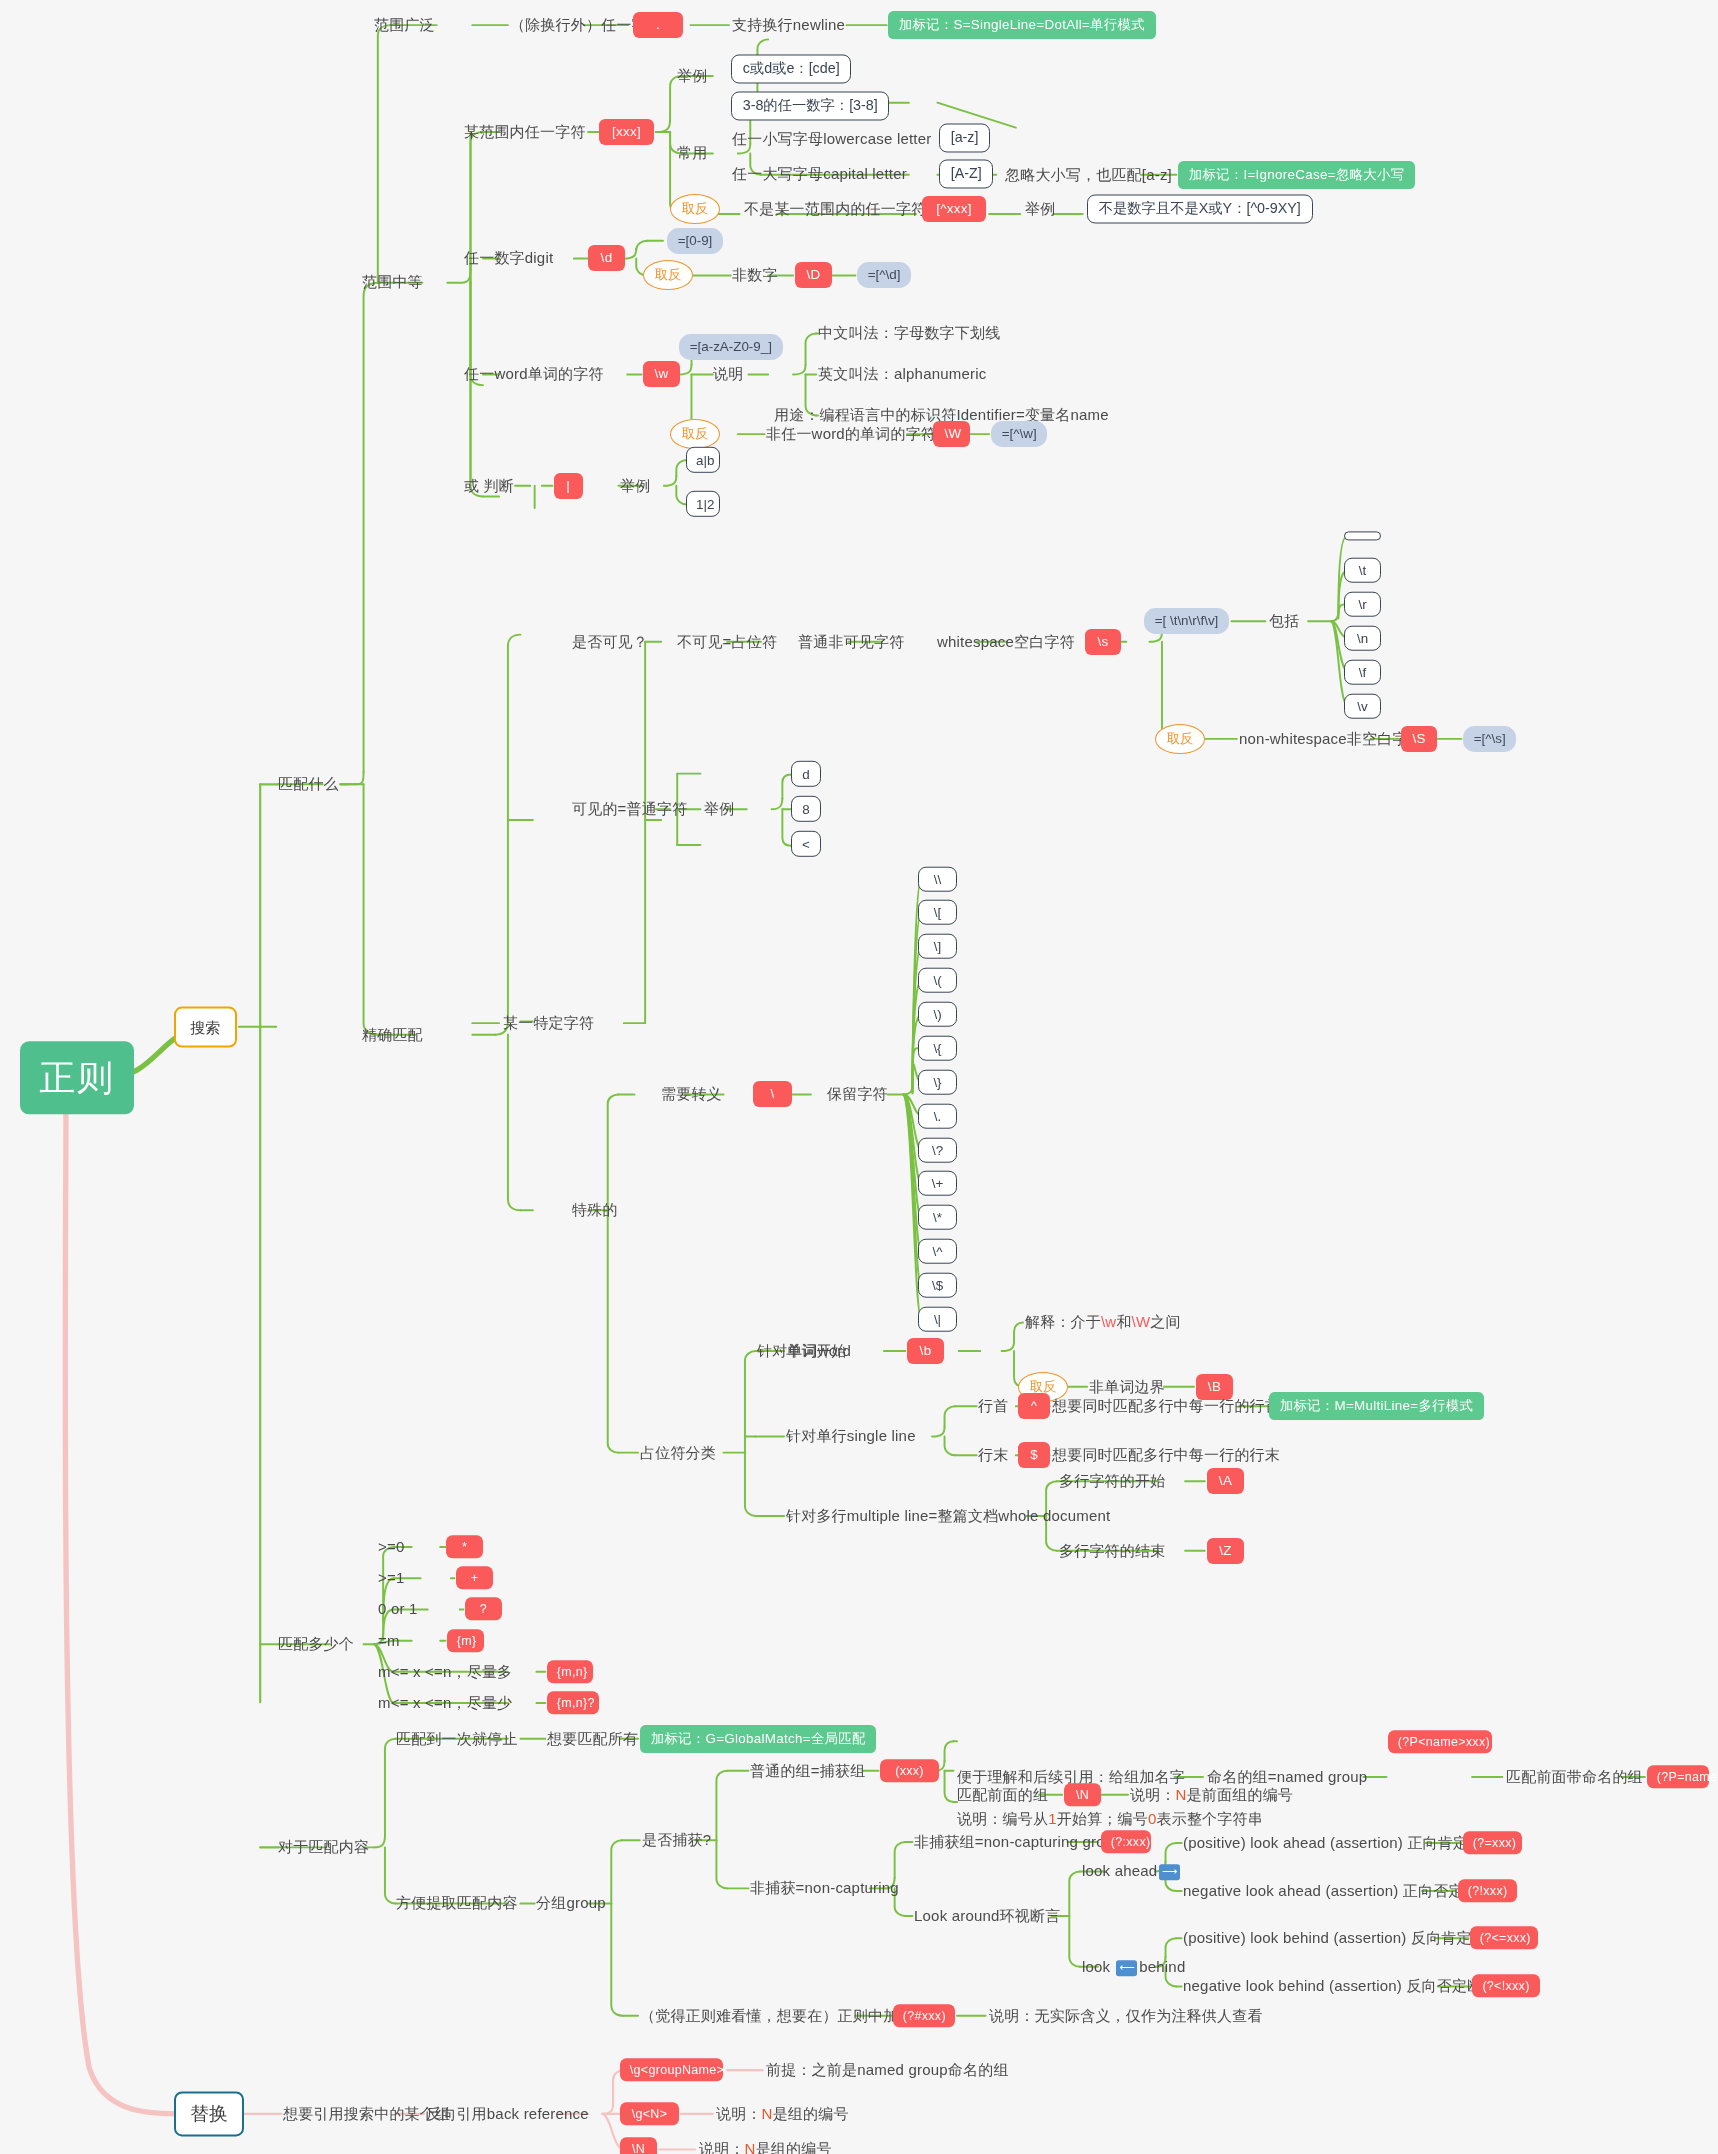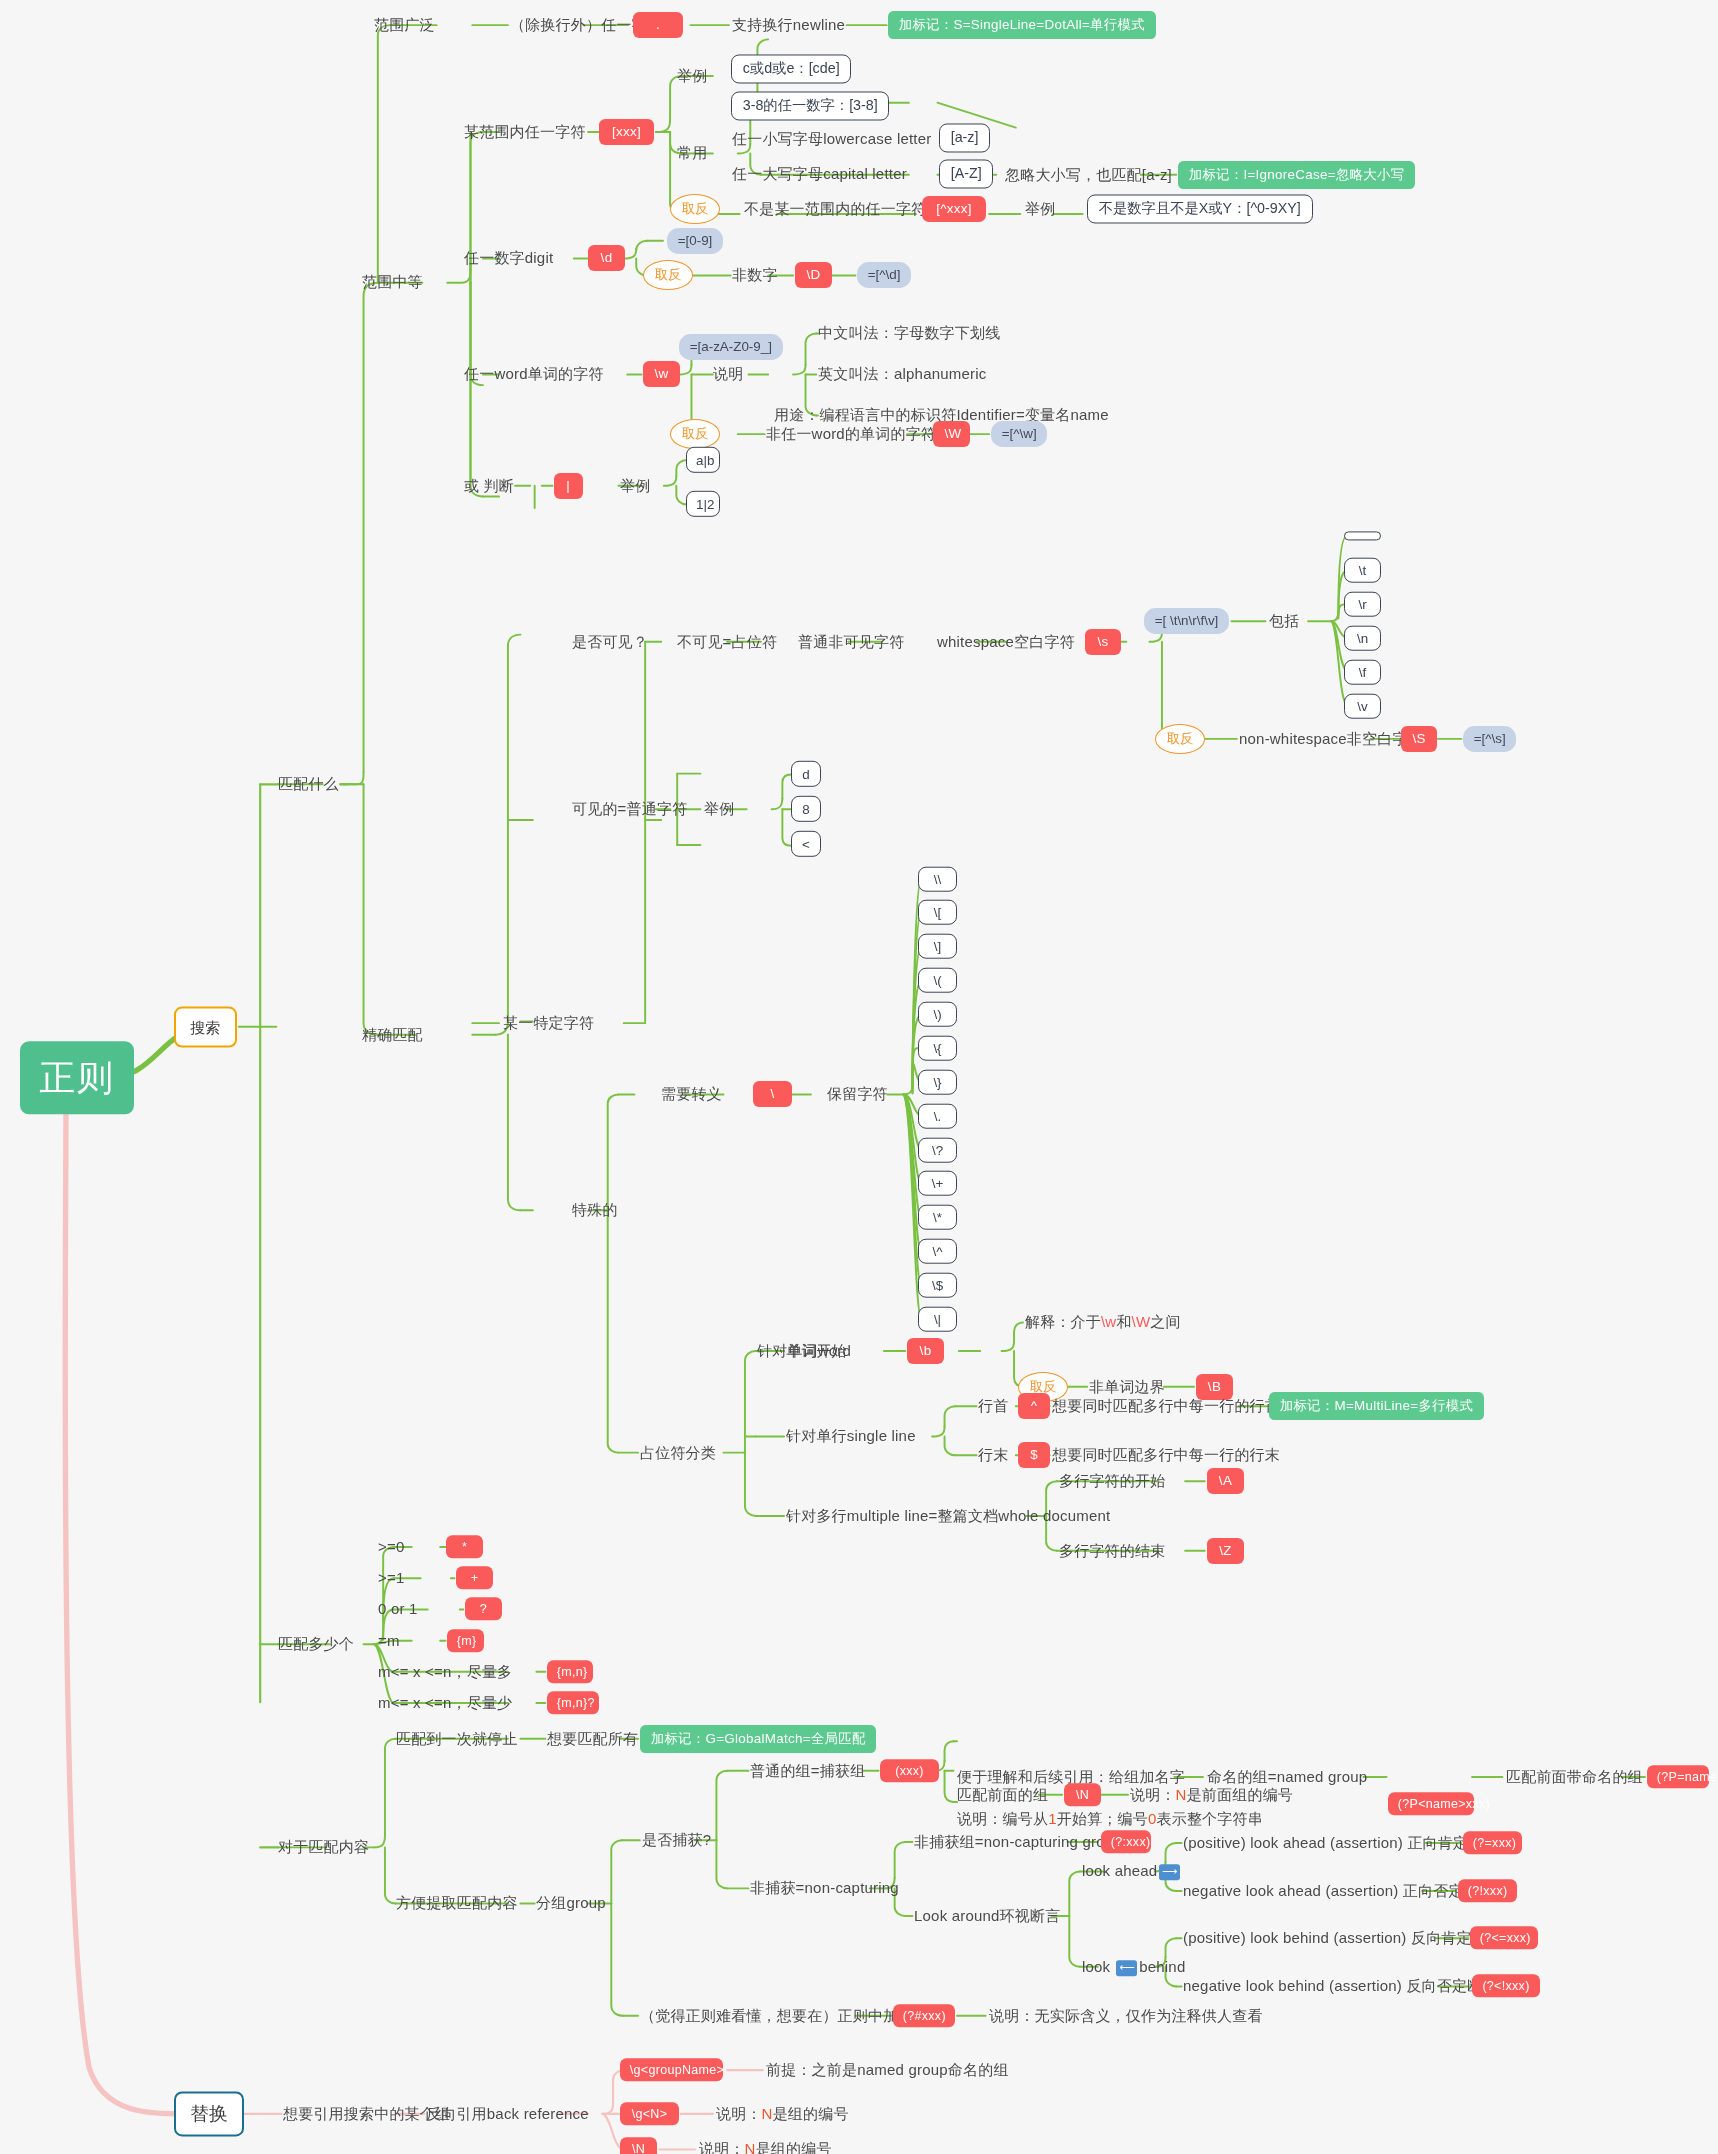--- a/index.html
+++ b/index.html
@@ -515,21 +515,21 @@
   <div class="node dbox" style="left:731px;top:106px;">3-8的任一数字：[3-8]</div>
   <div class="node t" style="left:677px;top:153px;">常用</div>
   <div class="node t" style="left:732px;top:139px;">任一小写字母lowercase letter</div>
   <div class="node dbox" style="left:939px;top:138px;">[a-z]</div>
   <div class="node t" style="left:732px;top:174px;">任一大写字母capital letter</div>
   <div class="node dbox" style="left:939px;top:174px;">[A-Z]</div>
   <div class="node t" style="left:1005px;top:175px;">忽略大小写，也匹配[a-z]</div>
   <div class="node green" style="left:1178px;top:175px;">加标记：I=IgnoreCase=忽略大小写</div>
   <div class="node oval" style="left:670px;top:209px;">取反</div>
   <div class="node t" style="left:744px;top:209px;">不是某一范围内的任一字符</div>
-  <div class="node red" style="left:922px;top:209px;width:64px;border-radius:7px;">[^xxx]</div>
+  <div class="node red" style="left:922px;top:209px;width:64px;">[^xxx]</div>
   <div class="node t" style="left:1025px;top:209px;">举例</div>
   <div class="node dbox" style="left:1087px;top:209px;">不是数字且不是X或Y：[^0-9XY]</div>
 
   <div class="node t" style="left:464px;top:258px;">任一数字digit</div>
   <div class="node red" style="left:588px;top:258px;width:37px;">\d</div>
   <div class="node blue" style="left:667px;top:241px;">=[0-9]</div>
   <div class="node oval" style="left:643px;top:275px;">取反</div>
   <div class="node t" style="left:732px;top:275px;">非数字</div>
   <div class="node red" style="left:795px;top:275px;width:37px;">\D</div>
   <div class="node blue" style="left:857px;top:275px;">=[^\d]</div>
@@ -646,21 +646,21 @@
   <div class="node green" style="left:640px;top:1739px;">加标记：G=GlobalMatch=全局匹配</div>
 
   <div class="node t" style="left:396px;top:1903px;">方便提取匹配内容</div>
   <div class="node t" style="left:536px;top:1903px;">分组group</div>
   <div class="node t" style="left:642px;top:1840px;">是否捕获?</div>
 
   <div class="node t" style="left:750px;top:1771px;">普通的组=捕获组</div>
   <div class="node red sm" style="left:880px;top:1771px;width:59px;">(xxx)</div>
   <div class="node t" style="left:957px;top:1777px;">便于理解和后续引用：给组加名字</div>
   <div class="node t" style="left:1207px;top:1777px;">命名的组=named group</div>
-  <div class="node red sm" style="left:1388px;top:1804px;width:86px;">(?P&lt;name&gt;xxx)</div>
+  <div class="node red sm" style="left:1388px;top:1742px;width:104px;">(?P&lt;name&gt;xxx)</div>
   <div class="node t" style="left:1506px;top:1777px;">匹配前面带命名的组</div>
   <div class="node red sm" style="left:1647px;top:1777px;width:62px;">(?P=name)</div>
   <div class="node t" style="left:957px;top:1795px;">匹配前面的组</div>
   <div class="node red sm" style="left:1064px;top:1795px;width:37px;">\N</div>
   <div class="node t" style="left:1130px;top:1795px;">说明：<span class="hl">N</span>是前面组的编号</div>
   <div class="node t" style="left:957px;top:1819px;">说明：编号从<span class="hl">1</span>开始算；编号<span class="hl">0</span>表示整个字符串</div>
 
   <div class="node t" style="left:750px;top:1888px;">非捕获=non-capturing</div>
   <div class="node t" style="left:914px;top:1842px;">非捕获组=non-capturing group</div>
   <div class="node red sm" style="left:1101px;top:1842px;width:50px;">(?:xxx)</div>

